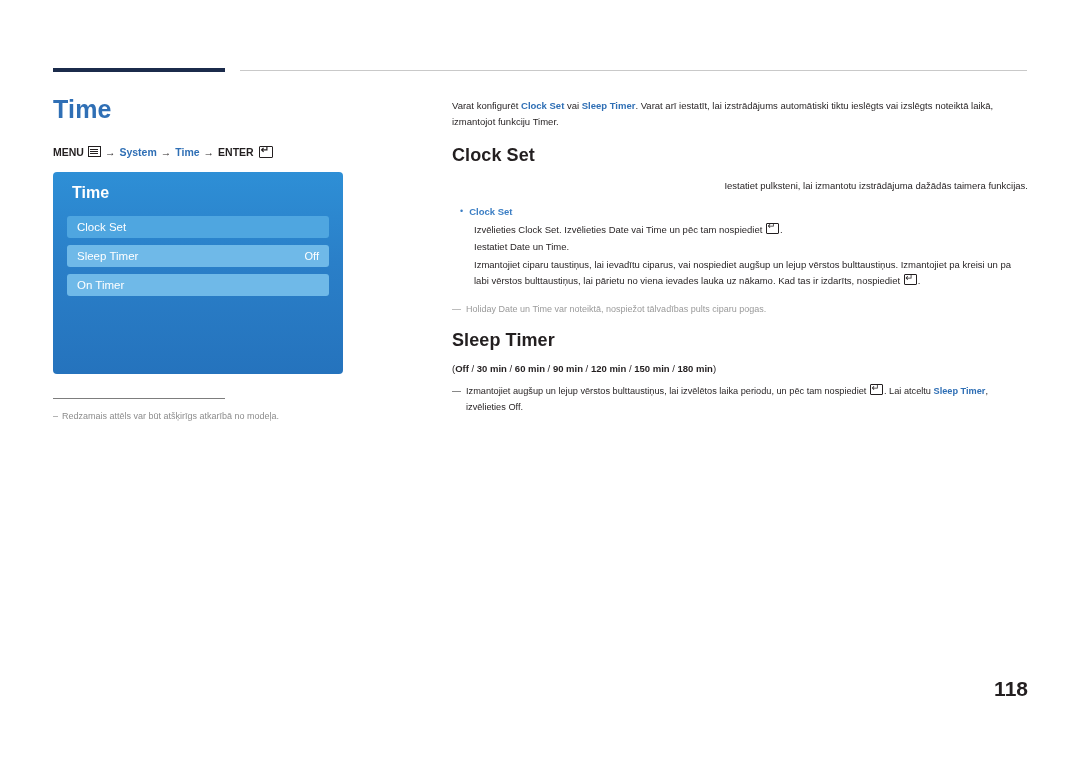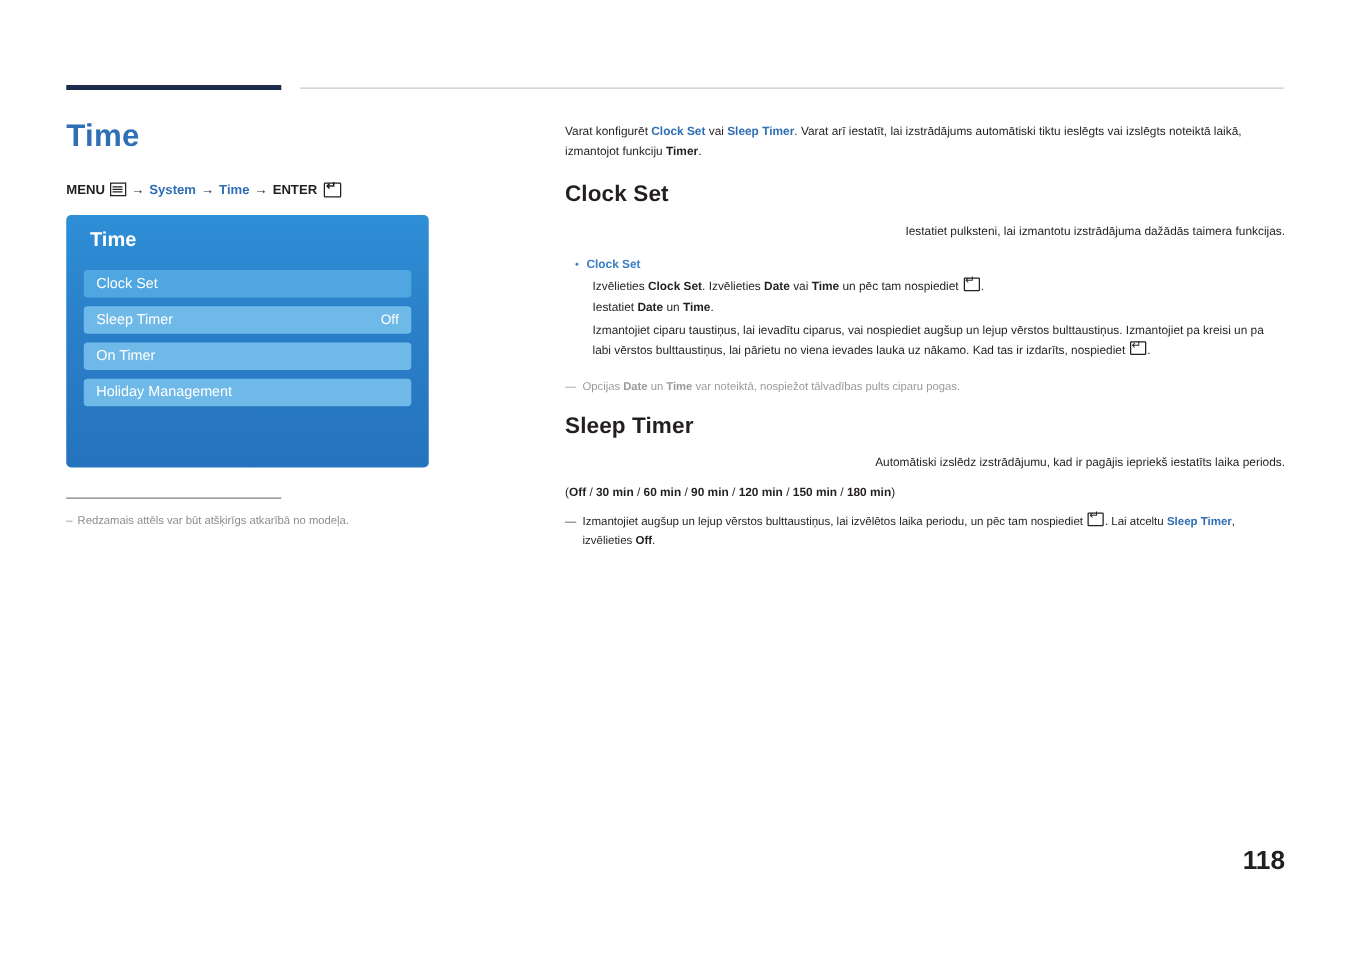--- a/index.html
+++ b/index.html
@@ -69,21 +69,21 @@
   .foot-rule{position:absolute;left:53px;top:398px;width:172px;height:1px;background:#7d7d7d;}
   .foot-note{
     position:absolute;left:53px;top:411px;width:330px;font-size:9px;color:#8c8c8c;
     display:flex;gap:4px;
   }
   .foot-note .dash{color:#8c8c8c;}
 
   
   .right{position:absolute;left:452px;top:98px;width:576px;}
   .intro{font-size:9.5px;line-height:1.65;color:#231f20;margin:0 0 16px 0;}
-  .b{font-weight:bold;}
+  .b{font-weight:normal;}
   .blue-b{font-weight:bold;color:#2f6fb5;}
 
   h2.sec{
     font-size:18px;font-weight:bold;color:#231f20;margin:14px 0 12px 0;letter-spacing:.1px;
   }
   p.body{font-size:9.5px;line-height:1.7;color:#231f20;margin:0 0 9px 0;text-align:right;}
 
   .bullet{display:flex;gap:6px;margin:2px 0 0 8px;}
   .bullet .dot{color:#3b7ec4;font-size:9px;line-height:1.8;}
   .bullet .btext{font-size:9.5px;font-weight:bold;color:#3b7ec4;line-height:1.8;}
@@ -147,24 +147,20 @@
         <span class="val"></span>
       </div>
       <div class="osd-row sel">
         <span>Sleep Timer</span>
         <span class="val">Off</span>
       </div>
       <div class="osd-row sel">
         <span>On Timer</span>
         <span class="val"></span>
       </div>
-      <div class="osd-row sel">
-        <span>Holiday Management</span>
-        <span class="val"></span>
-      </div>
     </div>
   </div>
 
   <div class="foot-rule"></div>
   <div class="foot-note">
     <span class="dash">–</span>
     <span>Redzamais attēls var būt atšķirīgs atkarībā no modeļa.</span>
   </div>
 
   <div class="right">
@@ -189,26 +185,25 @@
       <p>
         <span>Iestatiet </span><span class="b">Date</span><span> un </span><span class="b">Time</span><span>.</span>
       </p>
       <p>
         <span>Izmantojiet ciparu taustiņus, lai ievadītu ciparus, vai nospiediet augšup un lejup vērstos bulttaustiņus. Izmantojiet pa kreisi un pa labi vērstos bulttaustiņus, lai pārietu no viena ievades lauka uz nākamo. Kad tas ir izdarīts, nospiediet </span><span class="ent"></span><span>.</span>
       </p>
     </div>
 
     <div class="note">
       <span class="dash">―</span>
-      <span class="ntext"><span>Opcijas </span><span class="b">Date</span><span> un </span><span class="b">Time</span><span> var noteiktā, nospiežot tālvadības pults ciparu pogas.</span></span>
+      <span class="ntext"><span>Holiday </span><span class="b">Date</span><span> un </span><span class="b">Time</span><span> var noteiktā, nospiežot tālvadības pults ciparu pogas.</span></span>
     </div>
 
     <h2 class="sec">Sleep Timer</h2>
 
-    <p class="body">Automātiski izslēdz izstrādājumu, kad ir pagājis iepriekš iestatīts laika periods.</p>
 
     <div class="opts">
       <span>(</span><span class="b">Off</span><span class="sep"> / </span><span class="b">30 min</span><span class="sep"> / </span><span class="b">60 min</span><span class="sep"> / </span><span class="b">90 min</span><span class="sep"> / </span><span class="b">120 min</span><span class="sep"> / </span><span class="b">150 min</span><span class="sep"> / </span><span class="b">180 min</span><span>)</span>
     </div>
 
     <div class="note2">
       <span class="dash">―</span>
       <span class="ntext"><span>Izmantojiet augšup un lejup vērstos bulttaustiņus, lai izvēlētos laika periodu, un pēc tam nospiediet </span><span class="ent"></span><span>. Lai atceltu </span><span class="blue-b">Sleep Timer</span><span>, izvēlieties </span><span class="b">Off</span><span>.</span></span>
     </div>
 

